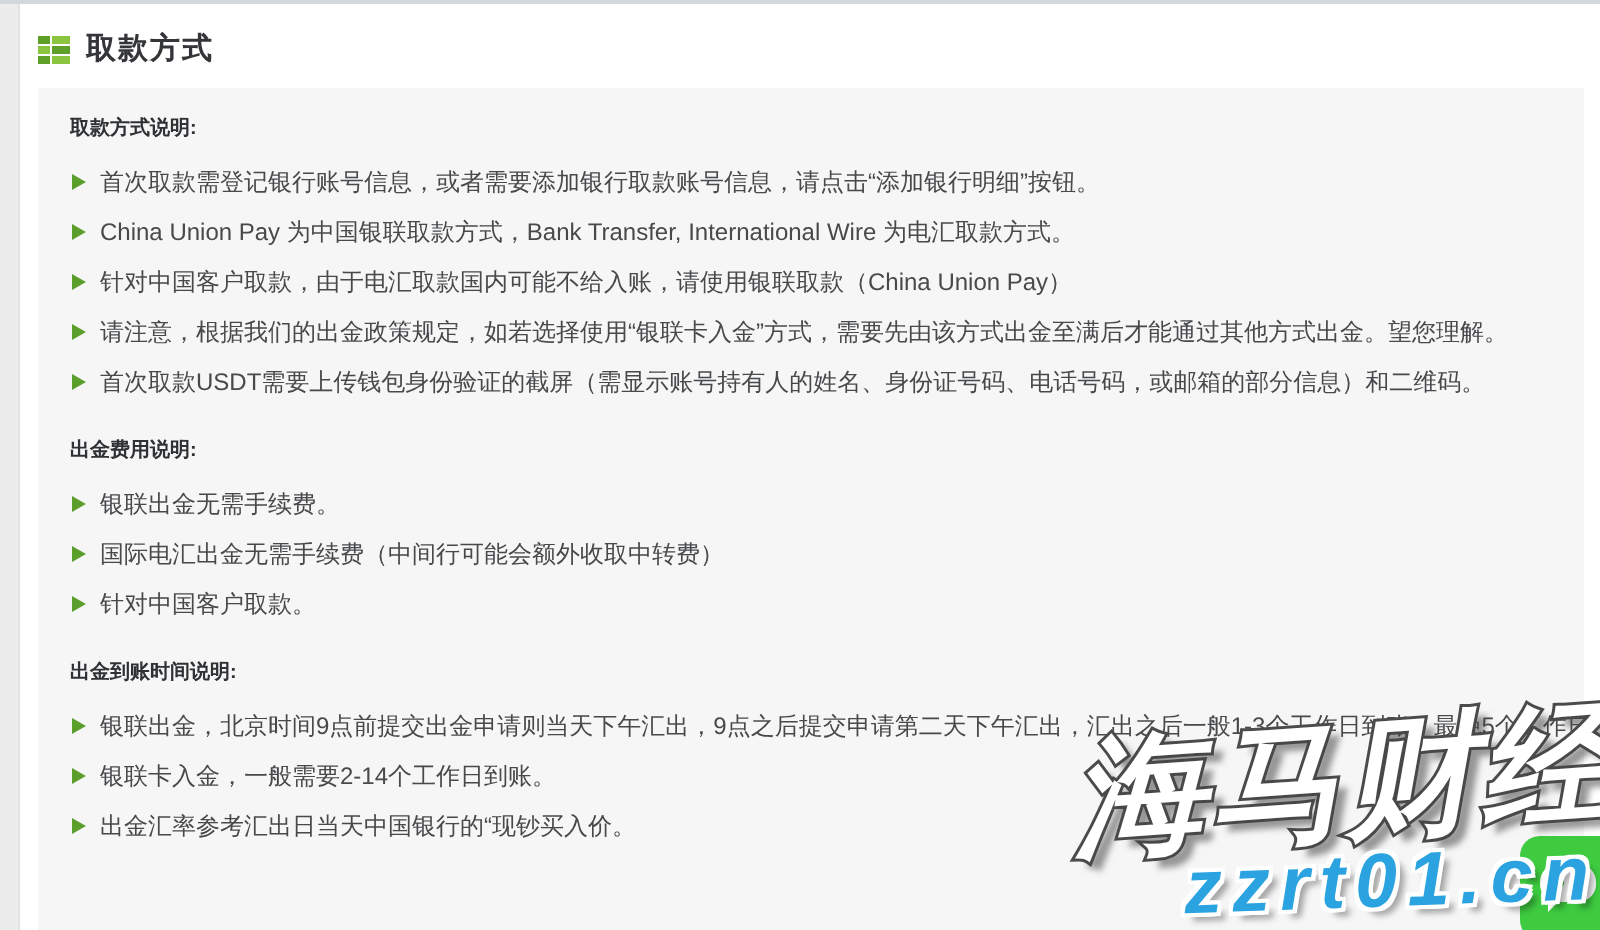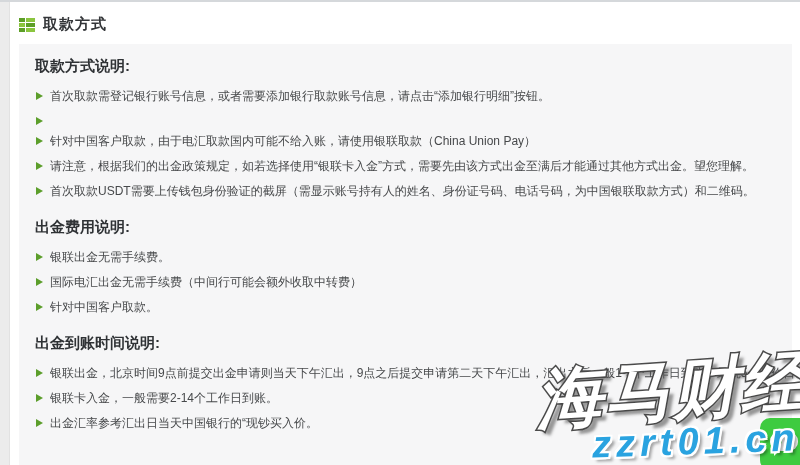--- a/index.html
+++ b/index.html
@@ -20,21 +20,21 @@
   .title-icon .g1 { background: #5d9f27; }
   .title-icon .g2 { background: #8bc53f; }
   .page-title { font-size: 15px; font-weight: bold; color: #333538; letter-spacing: 1px; }
 
   .panel {
     position: relative; margin-left: 8px; width: 773px; min-height: 438px;
     background: #f6f6f7; padding: 13px 16px 10px 16px;
   }
   .section { margin-top: 18px; }
   .section:first-child { margin-top: 0; }
-  .section-heading { font-size: 15px; font-weight: bold; color: #2f3235; margin: 0 0 12px 0; }
+  .section-heading { font-size: 10px; font-weight: bold; color: #2f3235; margin: 0 0 12px 0; }
   .bullet { display: flex; align-items: flex-start; margin: 0 0 8px 0; font-size: 12px; line-height: 17px; color: #47494b; white-space: nowrap; }
   .arrow { flex: none; width: 0; height: 0; margin: 4px 7px 0 1px;
     border-top: 4px solid transparent; border-bottom: 4px solid transparent; border-left: 7px solid #5c9e2b; }
 
   .wm-brand {
     position: absolute; right: -8px; top: 346px; z-index: 6;
     font-size: 66px; font-weight: 900; font-style: italic; letter-spacing: 2px; white-space: nowrap;
     color: #ffffff; -webkit-text-stroke: 3px #4b4b4b; paint-order: stroke fill;
     text-shadow: 5px 5px 3px rgba(70,70,70,0.55);
     transform: rotate(-4deg);
@@ -86,32 +86,33 @@
   <div class="panel">
 
     <div class="section">
       <p class="section-heading">取款方式说明:</p>
       <div class="bullet">
           <span class="arrow"></span>
           <span>首次取款需登记银行账号信息，或者需要添加银行取款账号信息，请点击“添加银行明细”按钮。</span>
         </div>
       <div class="bullet">
           <span class="arrow"></span>
+          <span>China Union Pay 为中国银联取款方式，Bank Transfer, International Wire 为电汇取款方式。</span>
         </div>
       <div class="bullet">
           <span class="arrow"></span>
           <span>针对中国客户取款，由于电汇取款国内可能不给入账，请使用银联取款（China Union Pay）</span>
         </div>
       <div class="bullet">
           <span class="arrow"></span>
           <span>请注意，根据我们的出金政策规定，如若选择使用“银联卡入金”方式，需要先由该方式出金至满后才能通过其他方式出金。望您理解。</span>
         </div>
       <div class="bullet">
           <span class="arrow"></span>
-          <span>首次取款USDT需要上传钱包身份验证的截屏（需显示账号持有人的姓名、身份证号码、电话号码，为中国银联取款方式）和二维码。</span>
+          <span>首次取款USDT需要上传钱包身份验证的截屏（需显示账号持有人的姓名、身份证号码、电话号码，或邮箱的部分信息）和二维码。</span>
         </div>
     </div>
 
     <div class="section">
       <p class="section-heading">出金费用说明:</p>
       <div class="bullet">
           <span class="arrow"></span>
           <span>银联出金无需手续费。</span>
         </div>
       <div class="bullet">

